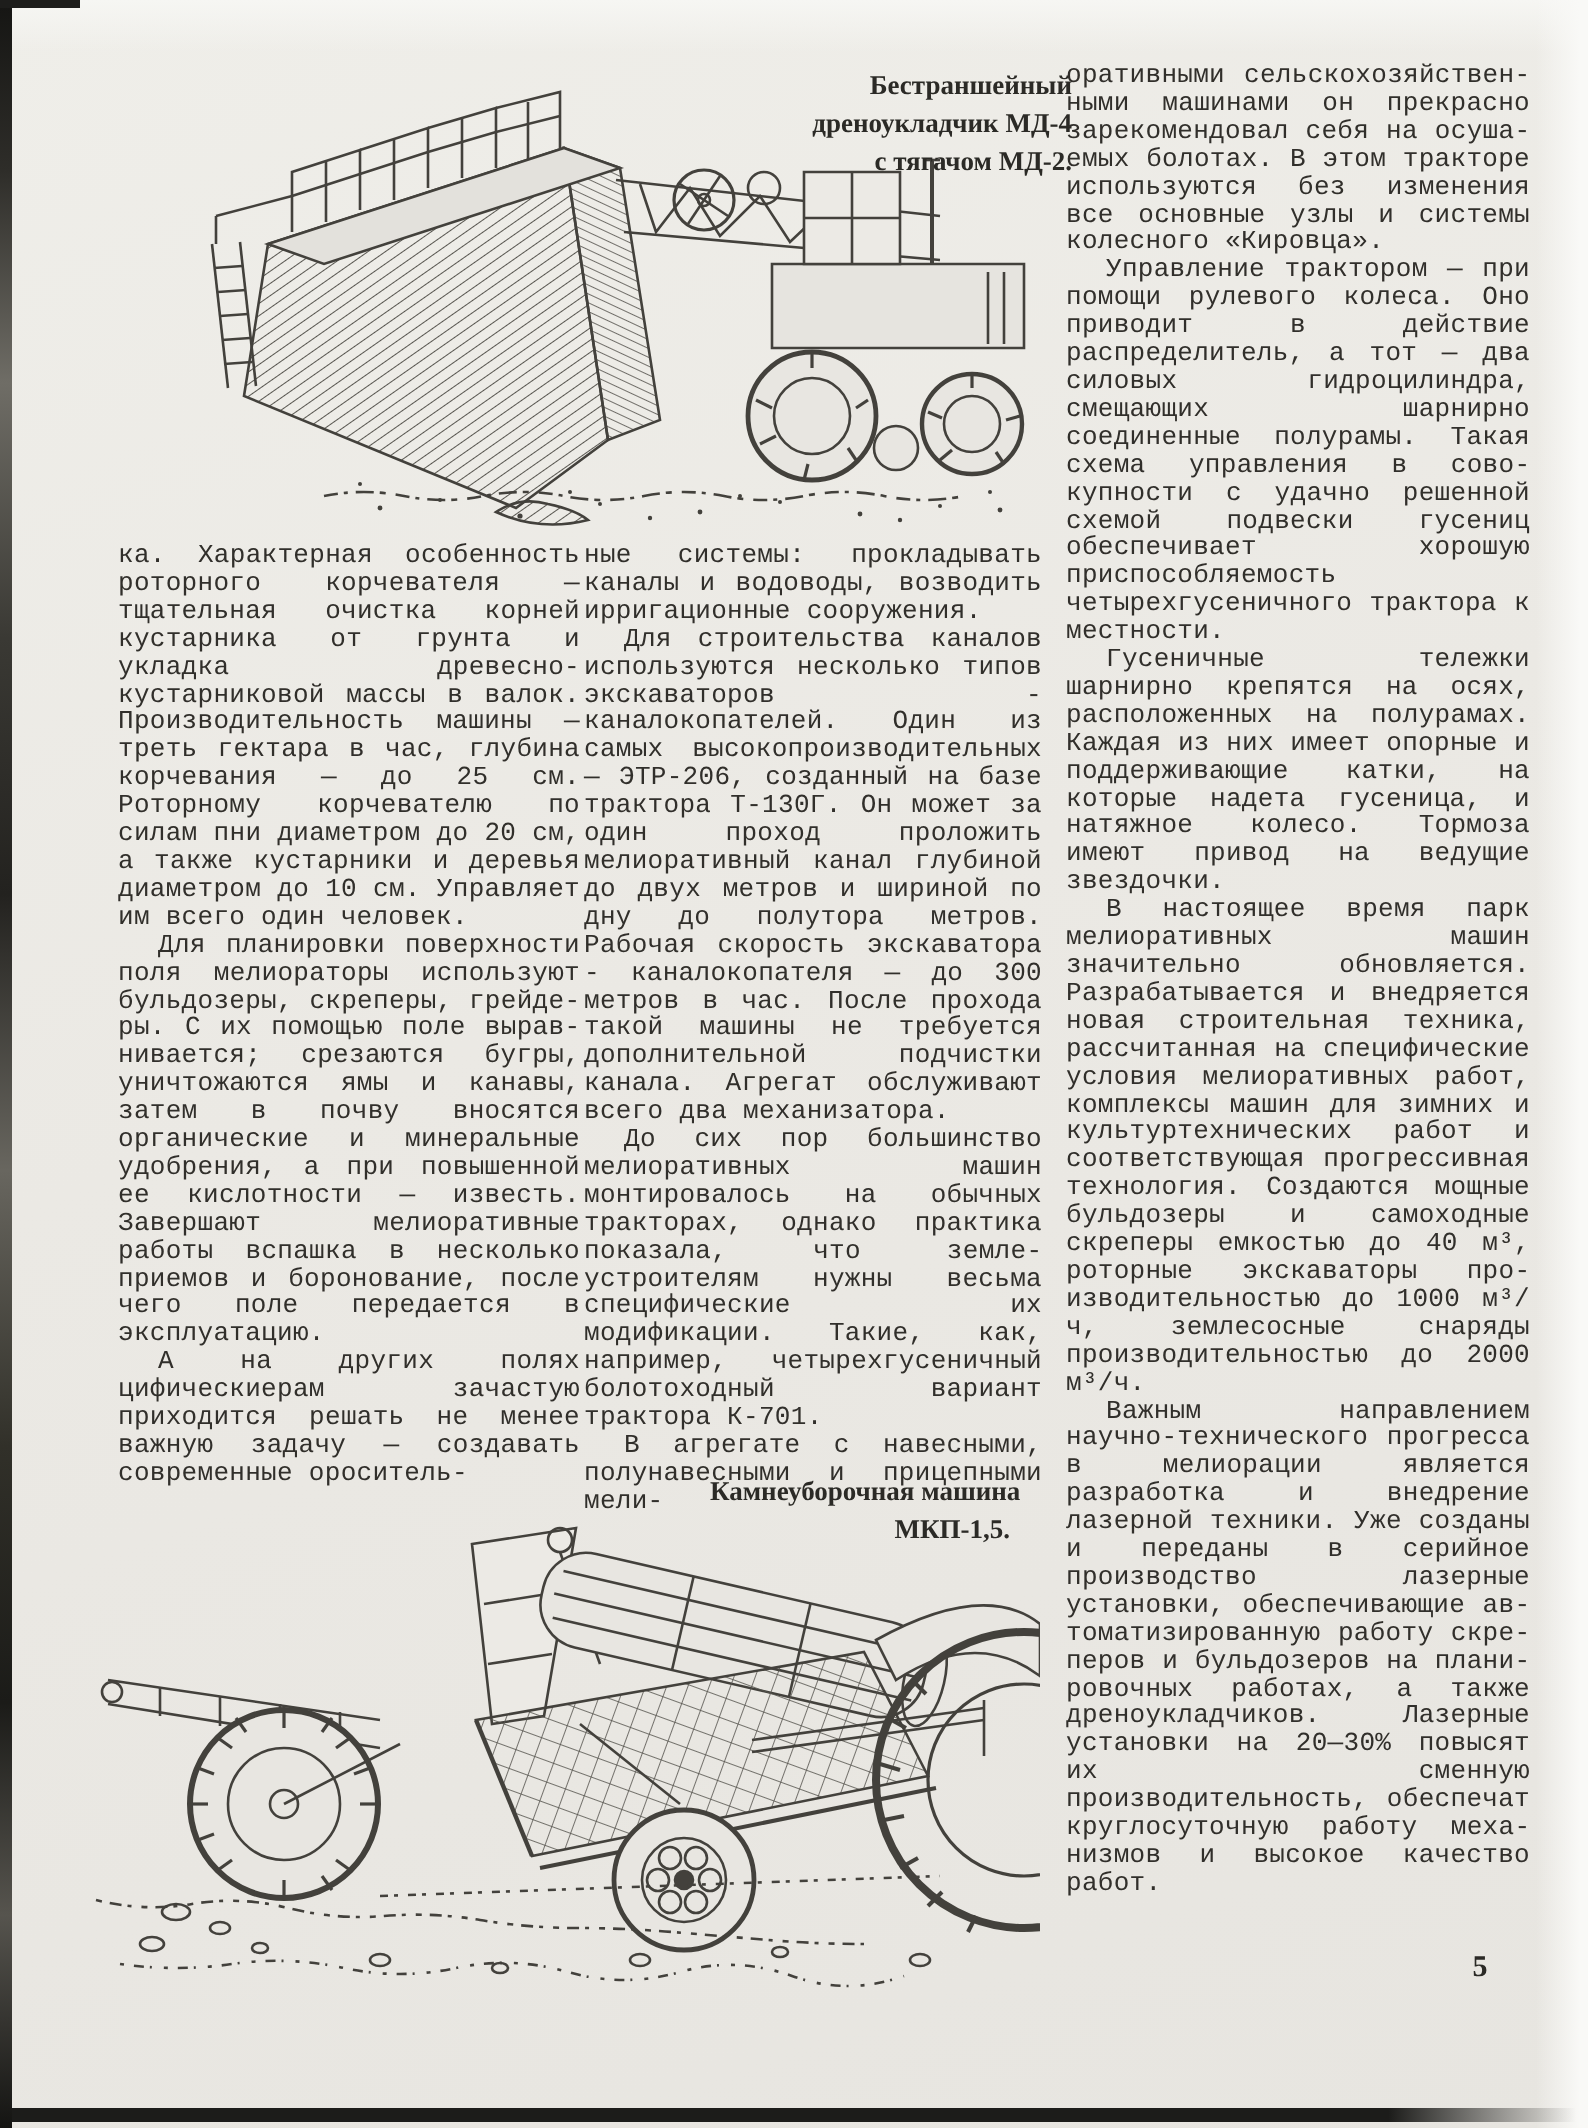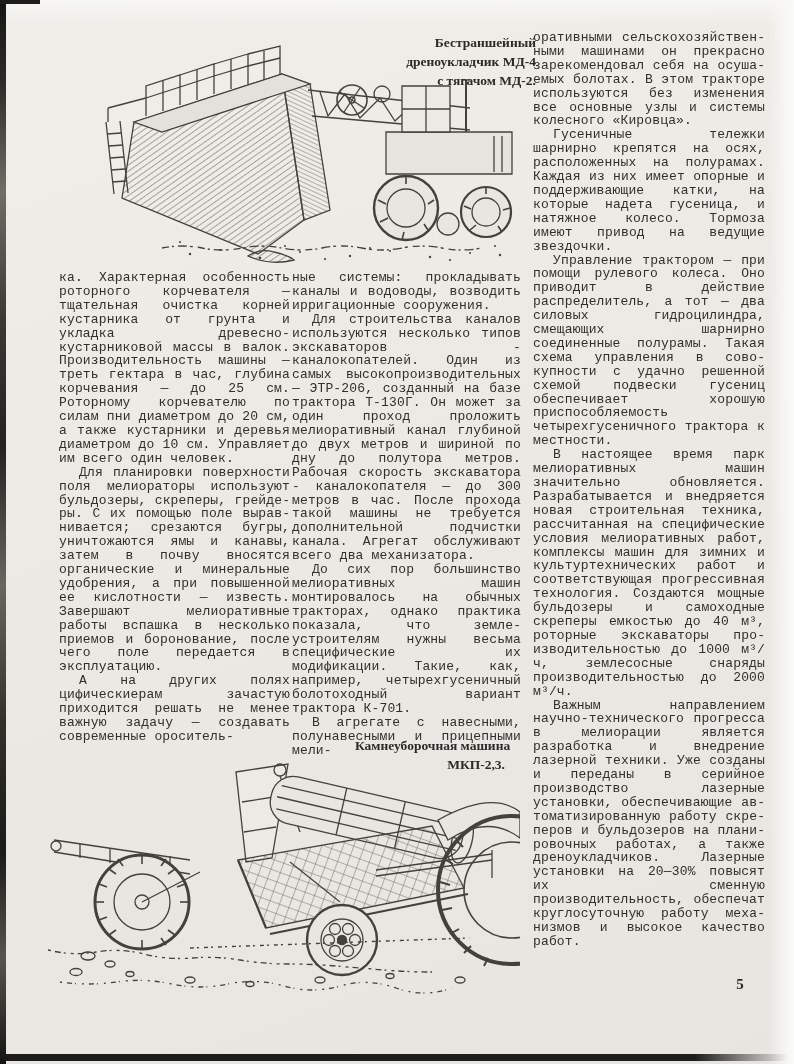--- a/index.html
+++ b/index.html
@@ -158,29 +158,29 @@
 
   <div class="col col-mid">
     <p class="bp">ные системы: прокладывать ка­налы и водоводы, возводить ир­ригационные сооружения.</p>
     <p class="bp ind">Для строительства каналов ис­пользуются несколько типов эк­скаваторов - каналокопателей. Один из самых высокопроизво­дительных — ЭТР-206, созданный на базе трактора Т-130Г. Он мо­жет за один проход проложить мелиоративный канал глубиной до двух метров и шириной по дну до полутора метров. Рабочая скорость экскаватора - каналоко­пателя — до 300 метров в час. После прохода такой машины не требуется дополнительной подчистки канала. Агрегат об­служивают всего два механи­затора.</p>
     <p class="bp ind">До сих пор большинство мели­оративных машин монтировалось на обычных тракторах, однако практика показала, что земле­устроителям нужны весьма спе­цифические их модификации. Та­кие, как, например, четырехгусе­ничный болотоходный вариант трактора К-701.</p>
     <p class="bp ind">В агрегате с навесными, полу­навесными и прицепными мели-</p>
   </div>
 
   <div class="col col-right">
     <p class="bp">оративными сельскохозяйствен­ными машинами он прекрасно зарекомендовал себя на осуша­емых болотах. В этом тракторе используются без изменения все основные узлы и системы колес­ного «Кировца».</p>
+    <p class="bp ind">Управление трактором — при помощи рулевого колеса. Оно приводит в действие распредели­тель, а тот — два силовых гид­роцилиндра, смещающих шар­нирно соединенные полурамы. Такая схема управления в сово­купности с удачно решенной схе­мой подвески гусениц обеспечи­вает хорошую приспособля­емость четырехгусеничного трак­тора к местности.</p>
     <p class="bp ind">Гусеничные тележки шарнирно крепятся на осях, расположен­ных на полурамах. Каждая из них имеет опорные и поддержи­вающие катки, на которые наде­та гусеница, и натяжное колесо. Тормоза имеют привод на веду­щие звездочки.</p>
-    <p class="bp ind">Управление трактором — при помощи рулевого колеса. Оно приводит в действие распредели­тель, а тот — два силовых гид­роцилиндра, смещающих шар­нирно соединенные полурамы. Такая схема управления в сово­купности с удачно решенной схе­мой подвески гусениц обеспечи­вает хорошую приспособля­емость четырехгусеничного трак­тора к местности.</p>
     <p class="bp ind">В настоящее время парк мели­оративных машин значительно обновляется. Разрабатывается и внедряется новая строительная техника, рассчитанная на специ­фические условия мелиоративных работ, комплексы машин для зимних и культуртехнических ра­бот и соответствующая прогрес­сивная технология. Создаются мощные бульдозеры и самоход­ные скреперы емкостью до 40 м³, роторные экскаваторы про­изводительностью до 1000 м³/ч, землесосные снаряды произво­дительностью до 2000 м³/ч.</p>
     <p class="bp ind">Важным направлением научно-технического прогресса в мелио­рации является разработка и внедрение лазерной техники. Уже созданы и переданы в се­рийное производство лазерные установки, обеспечивающие ав­томатизированную работу скре­перов и бульдозеров на плани­ровочных работах, а также дре­ноукладчиков. Лазерные установ­ки на 20—30% повысят их смен­ную производительность, обеспе­чат круглосуточную работу меха­низмов и высокое качество работ.</p>
   </div>
 
   <div class="caption caption-bottom">
     <div class="cap-line">Камнеуборочная машина</div>
-    <div class="cap-line">МКП-2,3.</div>
+    <div class="cap-line">МКП-1,5.</div>
   </div>
 
   <svg class="fig fig-bottom" width="480" height="252" viewBox="0 0 480 252">
     <defs>
       <pattern id="grid" width="10" height="10" patternUnits="userSpaceOnUse" patternTransform="rotate(20)">
         <line x1="0" y1="0" x2="0" y2="10" stroke="#55534d" stroke-width="0.8"></line>
         <line x1="0" y1="0" x2="10" y2="0" stroke="#55534d" stroke-width="0.8"></line>
       </pattern>
     </defs>
     <g stroke="#43413c" fill="none" stroke-width="1.3">

